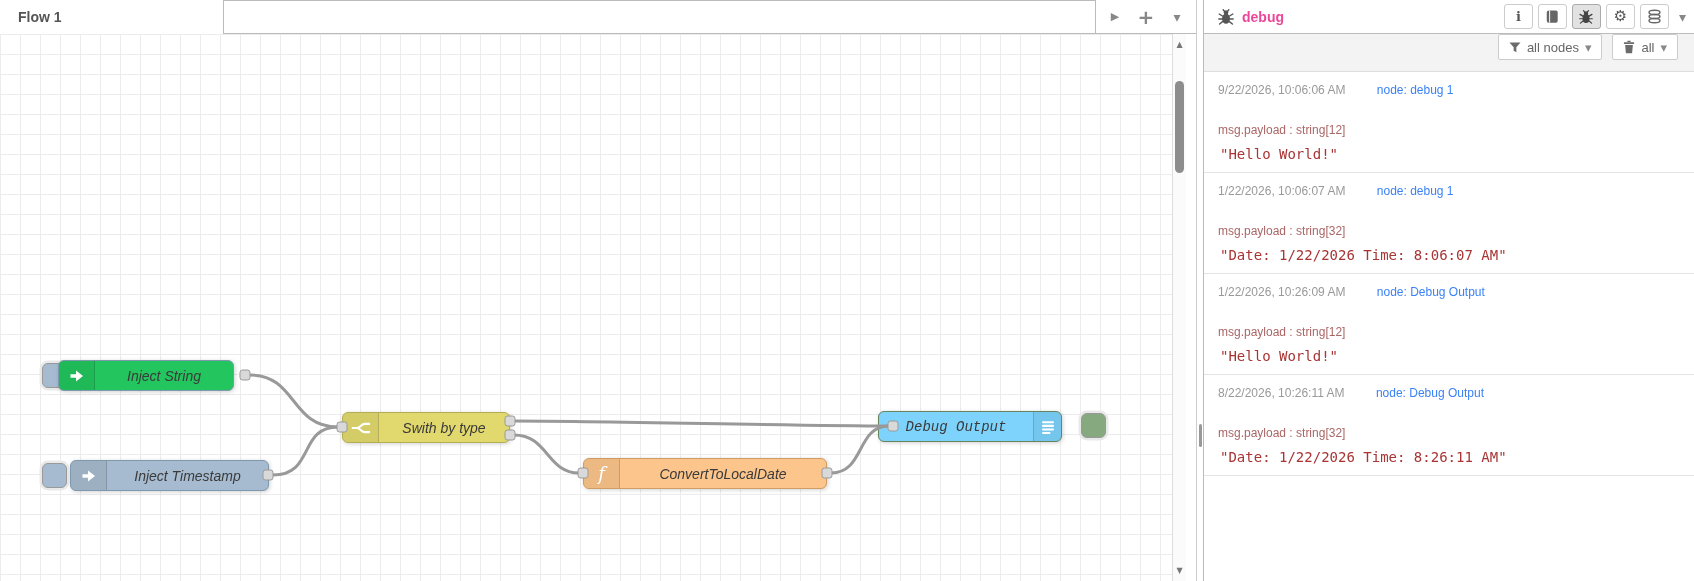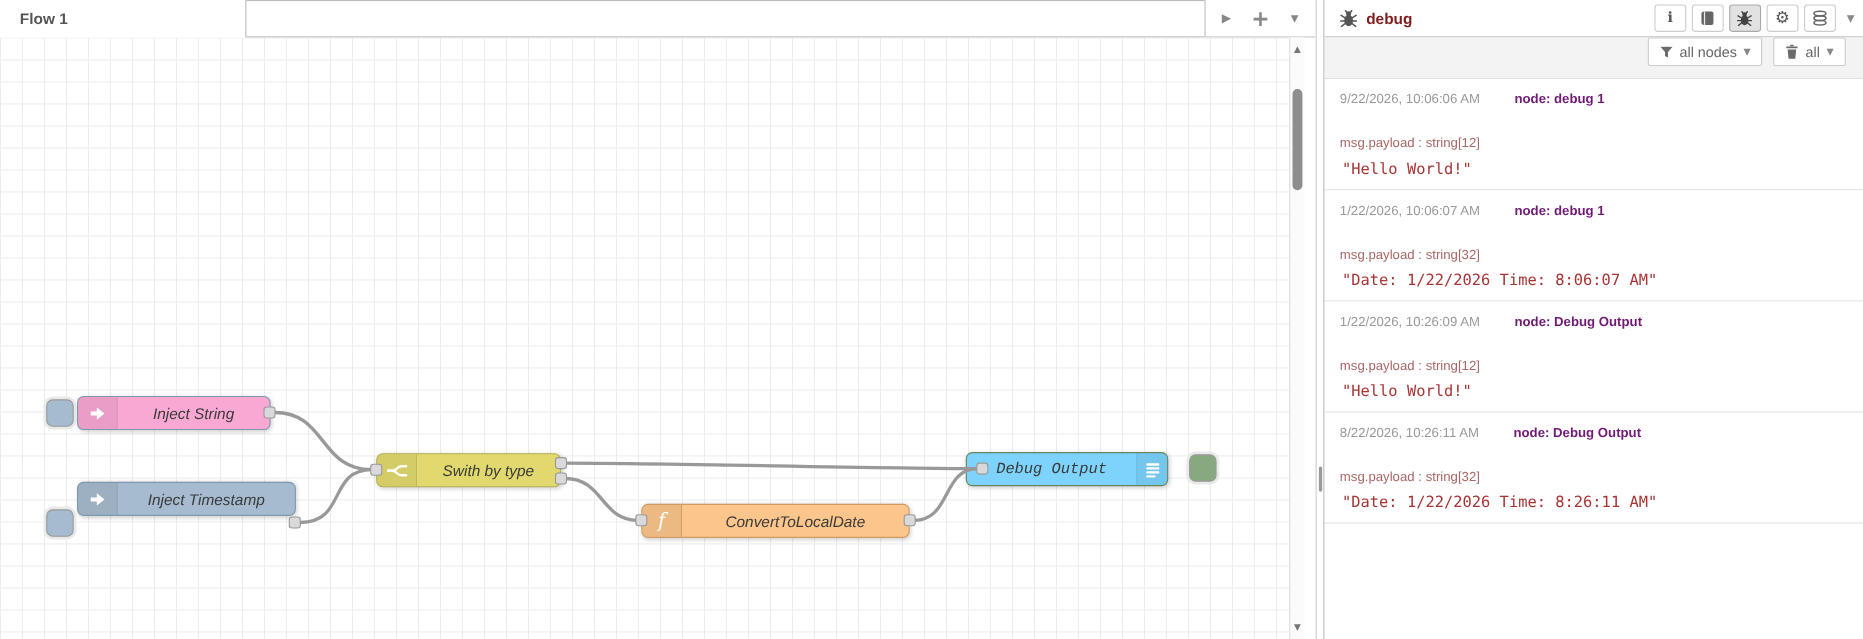--- a/index.html
+++ b/index.html
@@ -49,40 +49,40 @@
   .vscroll .up { top:6px; } .vscroll .down { bottom:6px; }
   .vscroll .thumb { position:absolute; left:2px; top:47px; width:9px; height:92px; background:#8d8d8d; border-radius:5px; cursor:grab; }
 
   .divider { position:absolute; left:1196px; top:0; width:8px; height:581px; background:#fff;
              border-left:1px solid #ccc; border-right:1px solid #bbb; z-index:5; cursor:col-resize; }
   .divider .grip { position:absolute; left:2px; top:424px; width:2.5px; height:23px; background:#999; border-radius:2px; }
 
   
   .sidebar { position:absolute; left:1204px; top:0; width:490px; height:581px; background:#fff; }
   .sb-header { height:34px; border-bottom:1px solid #bbb; display:flex; align-items:center; padding-left:14px; background:#fff; }
-  .sb-title { font-size:14px; font-weight:bold; color:#7f1d1d; margin-left:8px; }
+  .sb-title { font-size:14px; font-weight:bold; color:#ec4899; margin-left:8px; }
   .sb-tabs { margin-left:auto; display:flex; align-items:center; gap:5px; padding-right:8px; }
   .sb-tab { width:29px; height:25px; border:1px solid #ccc; border-radius:3px; background:#fff; display:flex;
             align-items:center; justify-content:center; color:#555; cursor:pointer; }
   .sb-tab.active { background:#e2e2e2; border-color:#aaa; }
   .sb-tab .i-glyph { font-family:"DejaVu Serif", serif; font-weight:bold; font-size:13px; color:#555; }
   .gear-glyph { font-family:"DejaVu Sans", sans-serif; font-size:15px; color:#555; line-height:1; }
   .sb-caret { color:#888; font-size:14px; margin-left:5px; font-family:"DejaVu Sans", sans-serif; cursor:pointer; }
 
   .sb-toolbar { height:38px; background:#f3f3f3; border-bottom:1px solid #ddd; display:flex; align-items:flex-start;
                 justify-content:flex-end; gap:10px; padding-right:16px; }
   .dd-btn { height:26px; border:1px solid #ccc; background:#fff; border-radius:2px; display:flex; align-items:center;
             gap:6px; padding:0 10px; font-size:13px; color:#666; cursor:pointer; font-family:"Liberation Sans", sans-serif; }
   .dd-btn .caret { color:#888; font-family:"DejaVu Sans", sans-serif; }
 
   .messages { background:#fff; }
   .msg { padding:10px 12px 8px 14px; border-bottom:1px solid #e4e4e4; }
   .msg-meta { font-size:12px; line-height:16px; }
   .msg-ts { color:#999; }
-  .msg-node { color:#701a75; margin-left:28px;font-weight:bold; }
+  .msg-node { color:#3b82f6; margin-left:28px; }
   .msg-prop { margin-top:24px; font-size:12px; line-height:16px; color:#aa6666; }
   .msg-value { margin-top:6px; font-family:"DejaVu Sans Mono", monospace; font-size:14px; line-height:20px;
                color:#a93434; padding-left:2px; white-space:nowrap; }
 </style>
 </head>
 <body>
 
 <div class="app">
 
   <div class="canvas">
@@ -119,30 +119,30 @@
         <rect x="822" y="468" width="10" height="10" rx="2.5"></rect>
         <rect x="888" y="421" width="10" height="10" rx="2.5"></rect>
       </g>
     </svg>
 
     <div class="side-btn" style="left:42px;top:363px;background:#a6bbcf;"></div>
     <div class="side-btn" style="left:42px;top:463px;background:#a6bbcf;"></div>
 
     <div class="side-btn" style="left:1081px;top:413px;background:#87a980;"></div>
 
-    <div class="node" style="left:70px;top:360px;width:176px;background:#f9a8d4;border-color:#7e98ad;">
+    <div class="node" style="left:58px;top:360px;width:176px;background:#22c55e;border-color:#7e98ad;">
       <div class="icon-region left">
         <svg width="18" height="18" viewBox="0 0 18 18">
             <path d="M2.5 7.2 H8 V3.5 L15 9 L8 14.5 V10.8 H2.5 Z" fill="#fff"></path>
           </svg>
       </div>
       <span class="node-label">Inject String</span>
     </div>
 
-    <div class="node" style="left:70px;top:438px;width:199px;background:#a6bbcf;border-color:#7e98ad;">
+    <div class="node" style="left:70px;top:460px;width:199px;background:#a6bbcf;border-color:#7e98ad;">
       <div class="icon-region left">
         <svg width="18" height="18" viewBox="0 0 18 18">
             <path d="M2.5 7.2 H8 V3.5 L15 9 L8 14.5 V10.8 H2.5 Z" fill="#fff"></path>
           </svg>
       </div>
       <span class="node-label">Inject Timestamp</span>
     </div>
 
     <div class="node" style="left:342px;top:412px;width:168px;background:#e2d96e;border-color:#b5ad54;">
       <div class="icon-region left">

